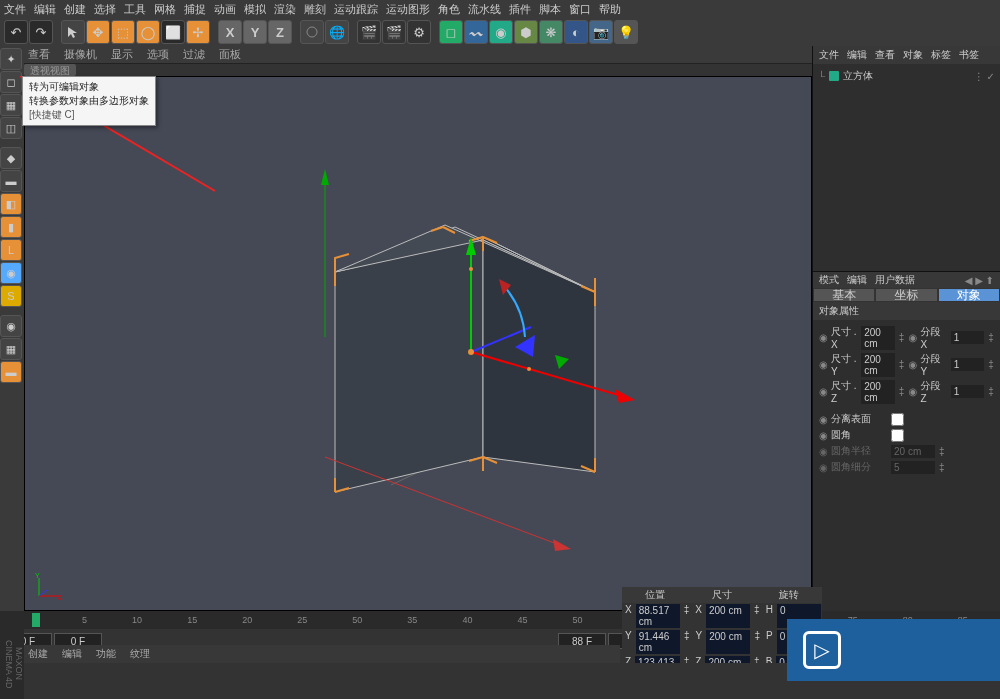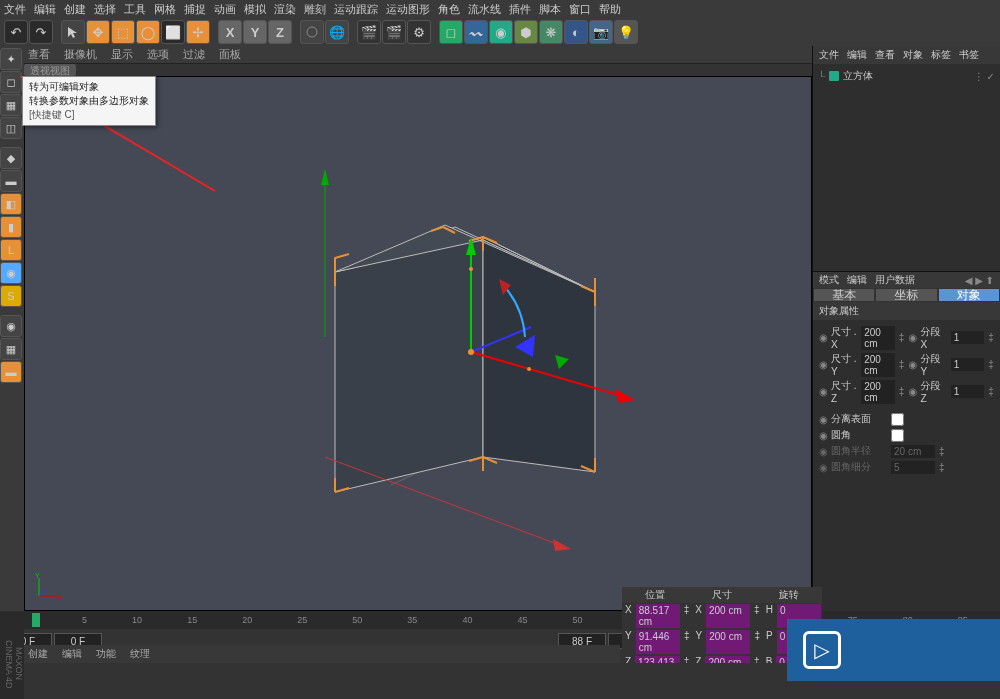--- a/index.html
+++ b/index.html
@@ -60,21 +60,21 @@
     .ctrl-btn{width:20px;height:18px;border:1px solid #555;background:#444;border-radius:3px;display:flex;align-items:center;justify-content:center;font-size:11px;cursor:pointer}
     .ctrl-btn.play{border-color:#2a6;color:#2a6}
     .ctrl-btn.orange{color:#e69138}
     .ctrl-spacer{flex:1}
     .bottom-bar{height:18px;background:#383838;display:flex;align-items:center;padding:0 4px;gap:14px;font-size:10px;color:#aaa}
     .coord-panel{position:absolute;bottom:18px;left:622px;width:200px;background:#333}
     .coord-hdr{display:flex;font-size:10px;color:#ccc;background:#383838}
     .coord-hdr span{flex:1;text-align:center;padding:1px}
     .coord-row{display:flex;font-size:10px;color:#ccc}
     .coord-row span{flex:0 0 10px;padding:1px 3px}
-    .coord-row .cv{flex:1;background:#701a75;margin:1px;padding:1px 3px}
+    .coord-row .cv{flex:1;background:#0f172a;margin:1px;padding:1px 3px}
     .watermark{position:absolute;right:0;bottom:18px;width:213px;height:62px;background:#1e5f9e;display:flex;align-items:center;gap:10px;padding:0 16px;z-index:200}
     .wm-logo{width:38px;height:38px;border:3px solid #fff;border-radius:6px;display:flex;align-items:center;justify-content:center;color:#fff;font-size:20px}
     .wm-text{display:flex;flex-direction:column;color:#fff}
     .wm-cn{font-size:20px;font-weight:bold;letter-spacing:2px}
     .wm-url{font-size:10px;letter-spacing:1px}
     .mat-bar{position:absolute;bottom:0;left:0;right:0;height:36px;background:#333}
     .side-brand{position:absolute;left:0;bottom:0;width:24px;height:70px;background:#2a2a2a;color:#666;font-size:9px;writing-mode:vertical-rl;text-align:center;padding:4px 0}
   </style>
 </head>
 <body>

